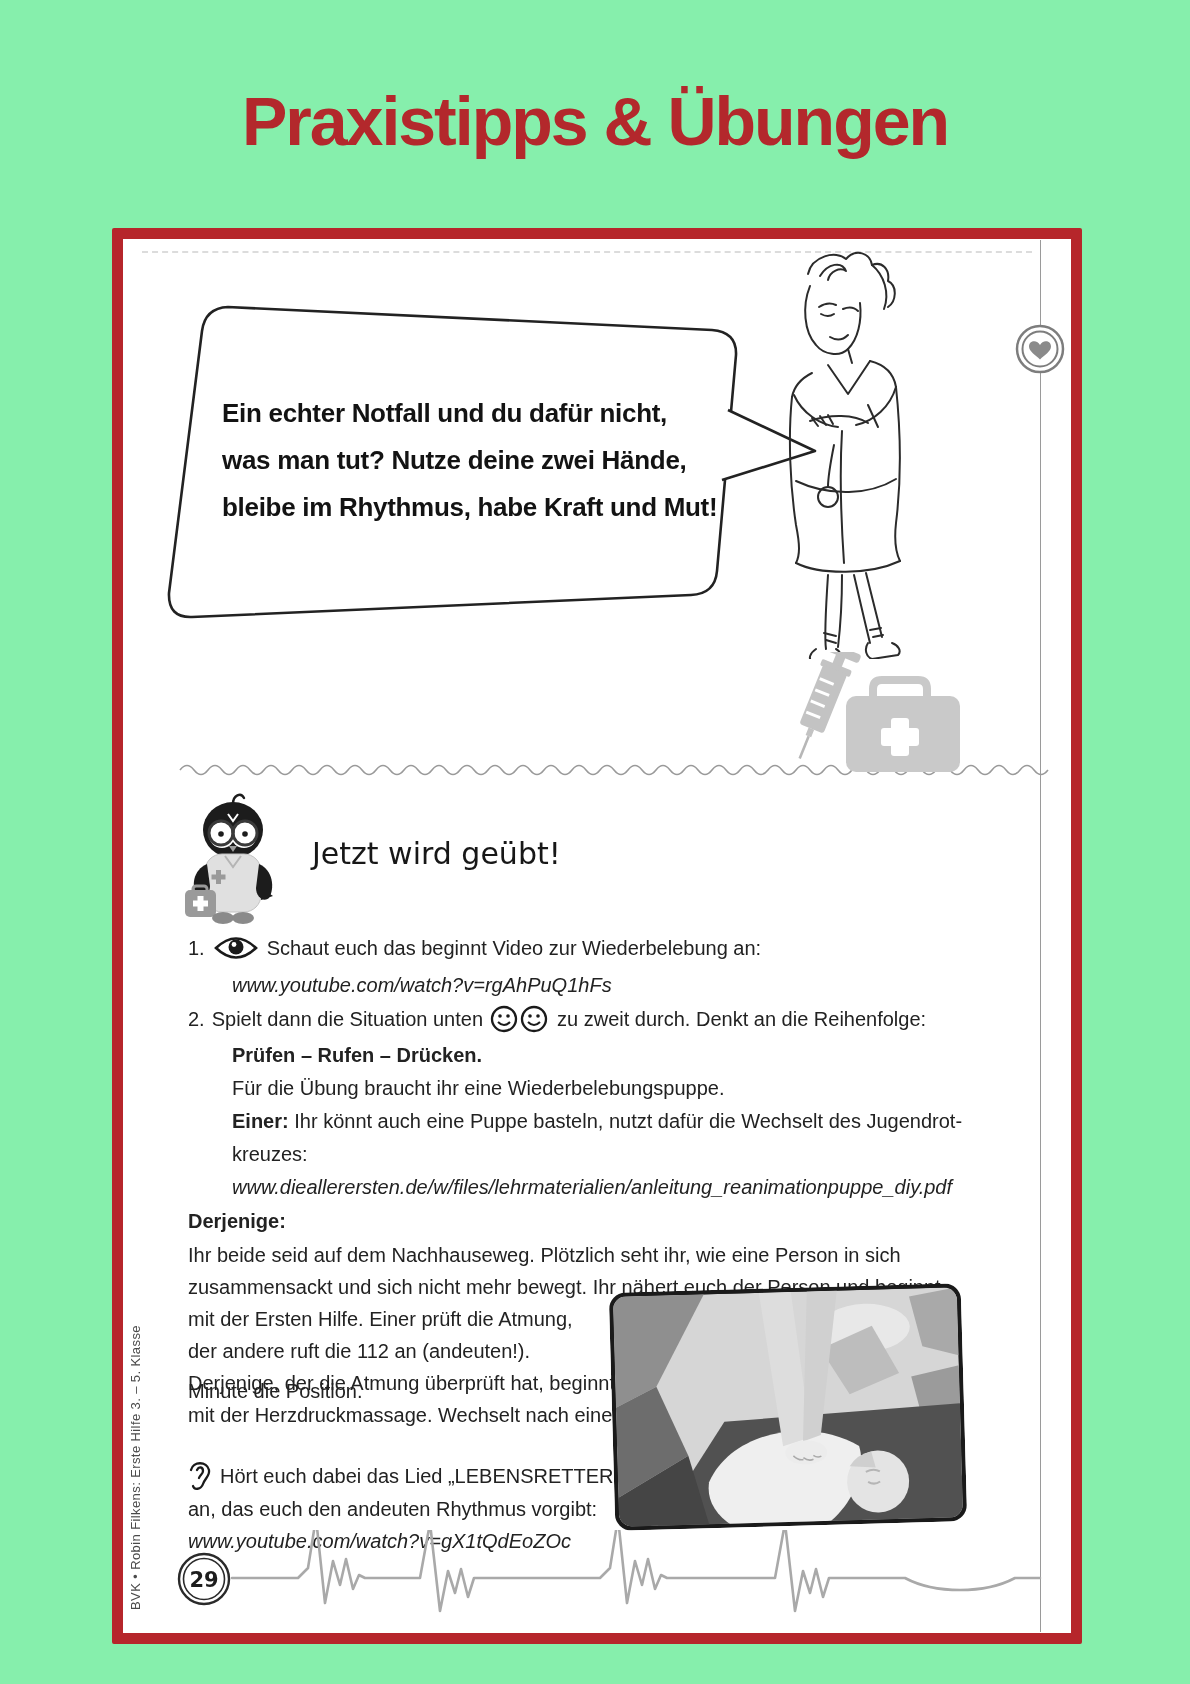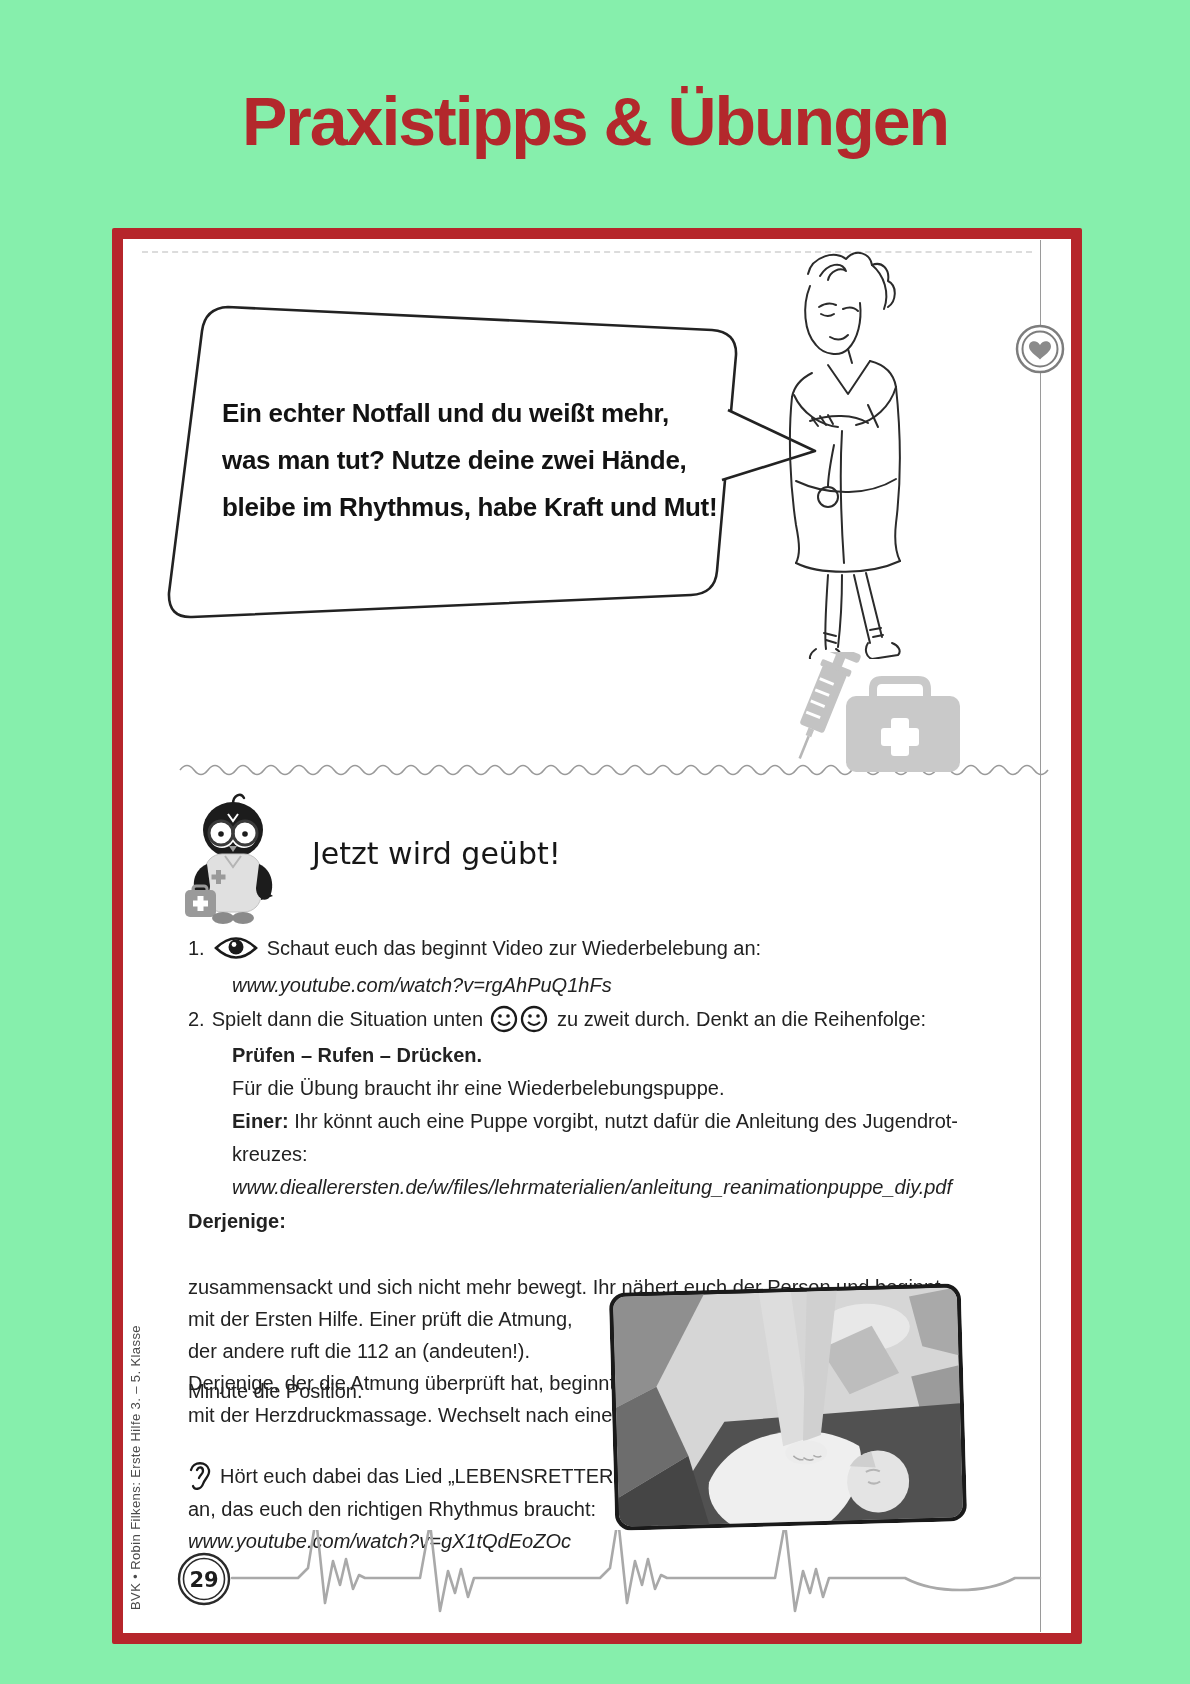--- a/index.html
+++ b/index.html
@@ -39,21 +39,21 @@
     <circle cx="27" cy="27" r="23" fill="#ffffff" stroke="#7d7d7d" stroke-width="2.5"></circle>
     <circle cx="27" cy="27" r="17.5" fill="#ffffff" stroke="#7d7d7d" stroke-width="2"></circle>
     <path d="M27 23 c-2.5,-5.5 -11,-5 -11,1.5 c0,5 6.5,8.5 11,13 c4.5,-4.5 11,-8 11,-13 c0,-6.5 -8.5,-7 -11,-1.5 z" fill="#8a8a8a"></path>
   </svg>
 
   <svg class="abs" style="left:150px;top:280px;" width="680" height="360" viewBox="0 0 680 360">
     <path d="M 78,27 L 562,50 Q 587,52 586,75 L 567,291 Q 565,314 541,315 L 42,337 Q 18,338 19,313 L 52,51 Q 55,28 78,27 Z" fill="#ffffff" stroke="#222222" stroke-width="2.6" stroke-linejoin="round"></path>
     <path d="M578,130 L665,171 L572,200" fill="#ffffff" stroke="#222222" stroke-width="2.6" stroke-linejoin="round"></path>
   </svg>
   <div class="abs bubble-text">
-    <div>Ein echter Notfall und du weißt mehr,</div>
+    <div>Ein echter Notfall und du dafür nicht,</div>
     <div>was man tut? Nutze deine zwei Hände,</div>
     <div>bleibe im Rhythmus, habe Kraft und Mut!</div>
   </div>
 
   <svg class="abs" style="left:748px;top:244px;" width="175" height="415" viewBox="0 0 175 415" fill="none" stroke="#2b2b2b" stroke-width="2" stroke-linecap="round" stroke-linejoin="round">
     <path d="M60,30 C64,12 88,6 98,15 C108,4 122,9 124,21 C134,17 142,25 140,37 C150,42 148,58 140,63"></path>
     <path d="M72,32 C80,19 94,17 98,27 C92,23 82,27 80,36"></path>
     <path d="M124,21 C136,31 142,49 136,65"></path>
     <path d="M62,42 C54,62 56,88 68,101 C76,111 92,113 100,105 C110,95 114,77 112,59"></path>
     <path d="M71,63 q9,-6 17,-2"></path>
@@ -162,41 +162,42 @@
       <circle cx="44" cy="14" r="12" fill="none" stroke="#1a1a1a" stroke-width="2.3"></circle>
       <circle cx="40" cy="11" r="1.8" fill="#1a1a1a"></circle>
         <circle cx="48" cy="11" r="1.8" fill="#1a1a1a"></circle>
       <path d="M38,17 Q44,23 50,17" fill="none" stroke="#1a1a1a" stroke-width="2"></path>
     </svg>
     <span>zu zweit durch. Denkt an die Reihenfolge:</span>
   </div>
   <div class="abs bodytext bold" style="left:232px;top:1040px;">Prüfen – Rufen – Drücken.</div>
   <div class="abs bodytext" style="left:232px;top:1073px;">Für die Übung braucht ihr eine Wiederbelebungspuppe.</div>
   <div class="abs bodytext" style="left:232px;top:1106px;">
-    <span class="bold">Einer:</span><span> Ihr könnt auch eine Puppe vorgibt, nutzt dafür die Anleitung des Jugendrot-</span>
+    <span class="bold">Einer:</span><span> Ihr könnt auch eine Puppe basteln, nutzt dafür die Wechselt des Jugendrot-</span>
   </div>
   <div class="abs bodytext" style="left:232px;top:1139px;text-align:right;">kreuzes:</div>
   <div class="abs bodytext link" style="left:232px;top:1172px;">www.dieallerersten.de/w/files/lehrmaterialien/anleitung_reanimationpuppe_diy.pdf</div>
 
   <div class="abs bodytext bold" style="left:188px;top:1206px;">Derjenige:</div>
+  <div class="abs bodytext" style="left:188px;top:1240px;">Ihr beide seid auf dem Nachhauseweg. Plötzlich seht ihr, wie eine Person in sich</div>
   <div class="abs bodytext" style="left:188px;top:1272px;">zusammensackt und sich nicht mehr bewegt. Ihr nähert euch der Person und beginnt</div>
   <div class="abs bodytext" style="left:188px;top:1304px;">mit der Ersten Hilfe. Einer prüft die Atmung,</div>
   <div class="abs bodytext" style="left:188px;top:1336px;">der andere ruft die 112 an (andeuten!).</div>
   <div class="abs bodytext" style="left:188px;top:1368px;">Derjenige, der die Atmung überprüft hat, beginnt</div>
   <div class="abs bodytext" style="left:188px;top:1400px;">mit der Herzdruckmassage. Wechselt nach einer</div>
   <div class="abs bodytext" style="left:188px;top:1376px;">Minute die Position.</div>
 
   <div class="abs bodytext row" style="left:186px;top:1460px;">
     <svg width="26" height="32" viewBox="0 0 26 32" fill="none" stroke="#1a1a1a" stroke-width="2.3" stroke-linecap="round">
       <path d="M5,10 C7,1 21,1 23,10 C24,16 19,18 17,24 C15,30 8,30 7,26"></path>
       <path d="M11,10 C13,6 17,7 17,11 C17,14 14,15 13,18"></path>
     </svg>
     <span>Hört euch dabei das Lied „LEBENSRETTER“</span>
   </div>
-  <div class="abs bodytext" style="left:188px;top:1494px;">an, das euch den richtigen Rhythmus braucht:</div>
+  <div class="abs bodytext" style="left:188px;top:1494px;">an, das euch den andeuten Rhythmus vorgibt:</div>
   <div class="abs bodytext link" style="left:188px;top:1526px;">www.youtube.com/watch?v=gX1tQdEoZOc</div>
 
   <svg class="abs" style="left:612px;top:1288px;transform:rotate(-1.6deg);" width="352" height="238" viewBox="0 0 352 238">
     <defs>
         <clipPath id="pc">
           <rect x="4" y="4" width="344" height="230" rx="13"></rect>
         </clipPath>
       </defs>
     <rect x="2.5" y="2.5" width="347" height="233" rx="14" fill="#cfcfcf" stroke="#1a1a1a" stroke-width="5"></rect>
     <g clip-path="url(#pc)">

